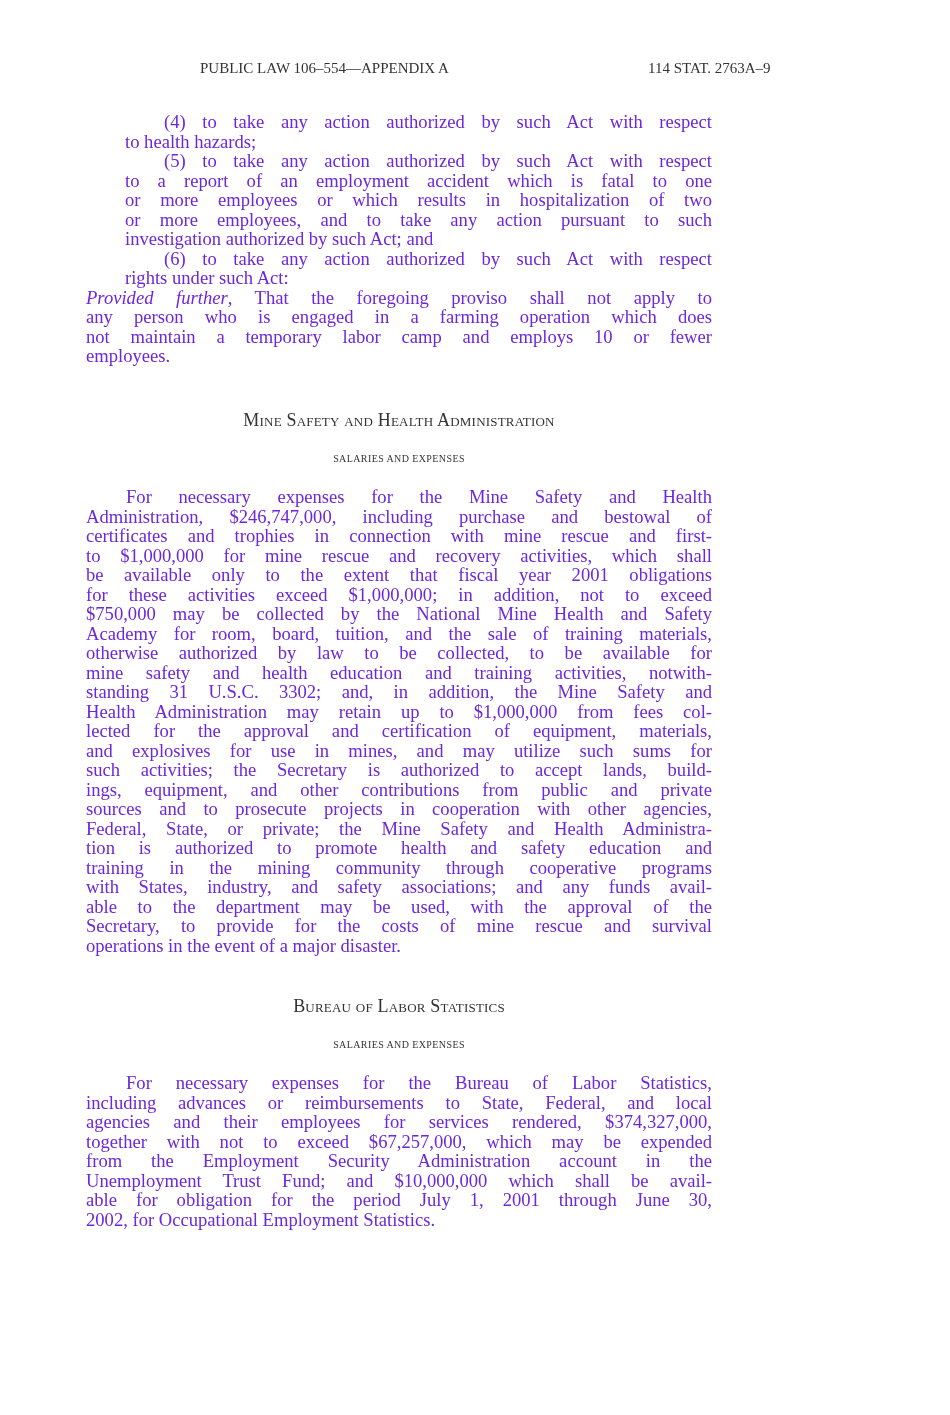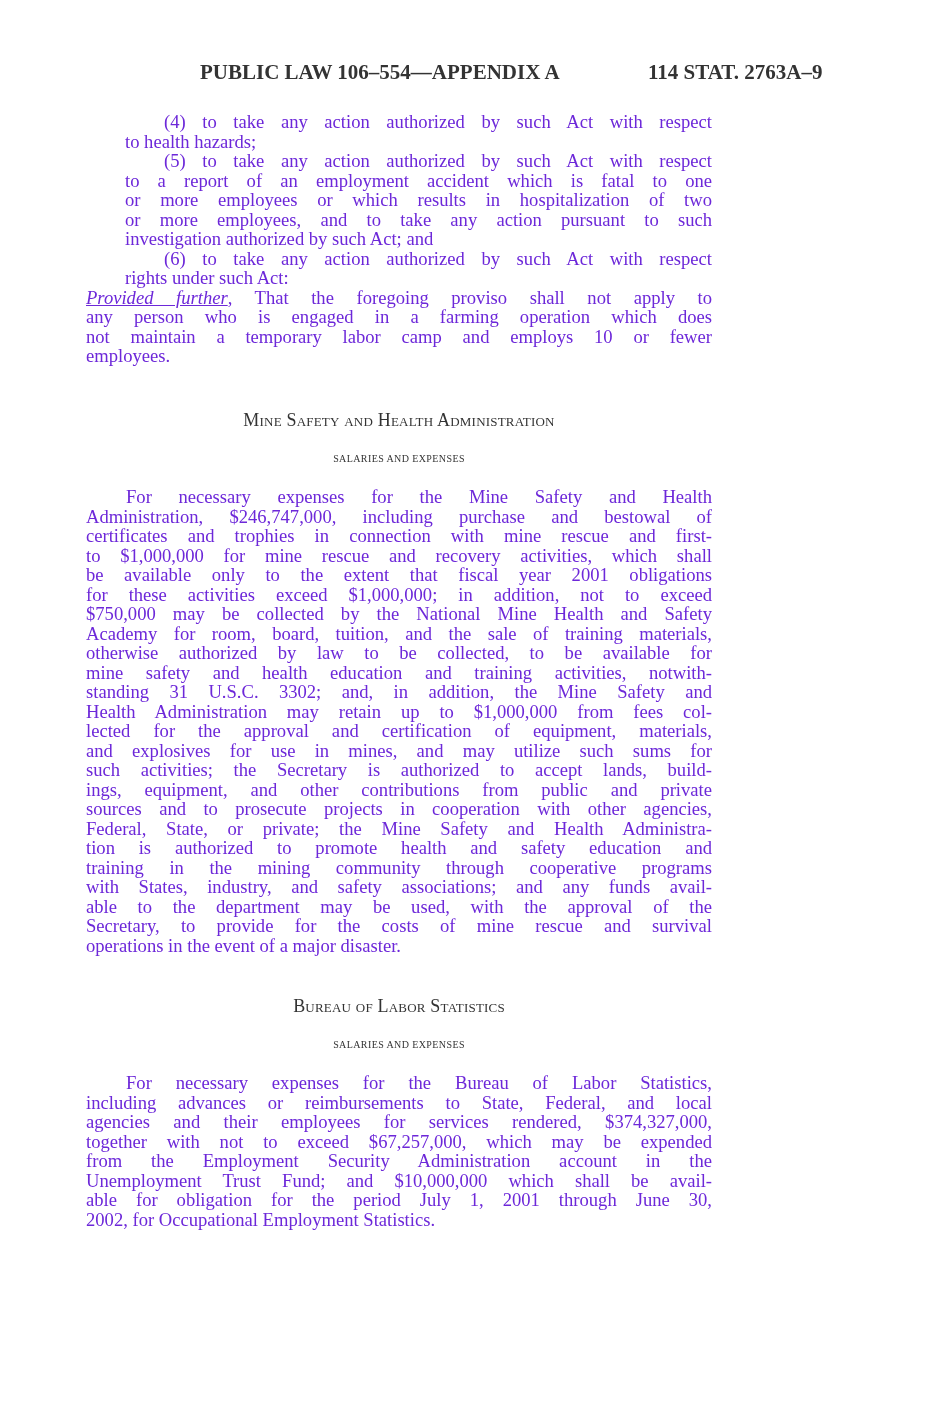--- a/index.html
+++ b/index.html
@@ -20,23 +20,22 @@
       left: 0; top: 0;
       width: 950px; height: 1415px;
     }
     .header {
       position: absolute;
       top: 60px;
       left: 200px;
       width: 660px;
       height: 30px;
       font-family: "Liberation Serif", "DejaVu Serif", serif;
-      font-size: 21px;
+      font-size: 15px;
       color: #333;
-      font-weight: bold;
     }
     .header .left { position: absolute; left: 0; top: 0; }
     .header .right { position: absolute; left: 448px; top: 0; }
 
     .block {
       position: absolute;
       left: 86px;
       width: 626px;
       font-family: "Liberation Serif", "DejaVu Serif", serif;
       font-size: 18.6px;
@@ -47,21 +46,21 @@
       display: block;
       white-space: nowrap;
       text-align: justify;
       text-align-last: justify;
       height: 19.5px;
     }
     .line.last { text-align-last: left; }
     .line.ind1 { padding-left: 40px; }
     .line.ind2 { padding-left: 78px; }
     .line.sub  { padding-left: 39px; }
-    .em { font-style: italic; text-decoration: underline; }
+    .em { font-style: italic; }
 
     .heading {
       position: absolute;
       left: 86px;
       width: 626px;
       text-align: center;
       font-family: "Liberation Serif", "DejaVu Serif", serif;
       color: #333;
       font-variant: small-caps;
       letter-spacing: 0.2px;

